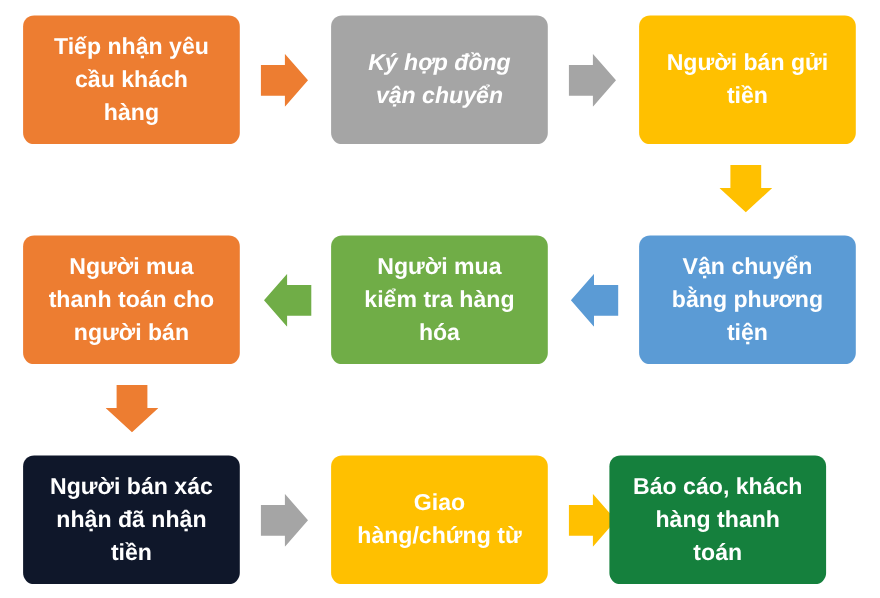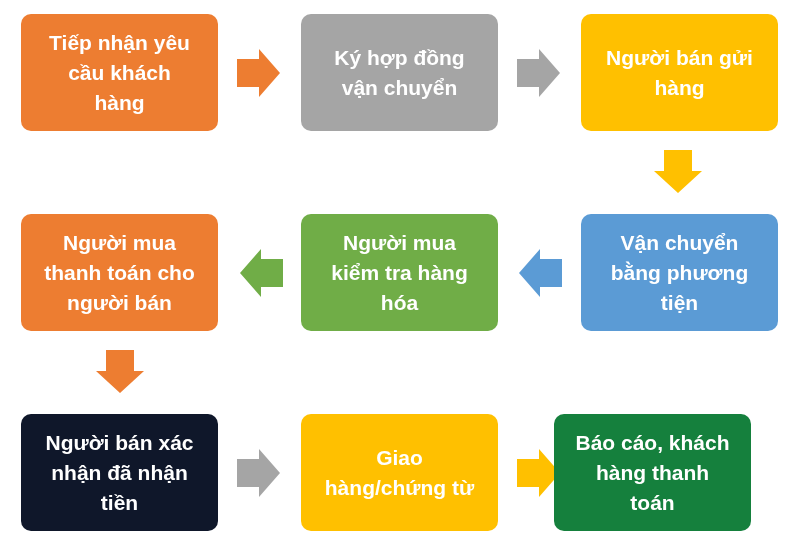--- a/index.html
+++ b/index.html
@@ -48,34 +48,34 @@
 cầu khách
 hàng</span>
 </div>
 
 <div class="arrow" style="left:237px; top:49px;">
   <svg width="44" height="48" viewBox="0 0 44 48">
     <polygon points="0,10 22,10 22,0 43,24 22,48 22,38 0,38" fill="#ED7D31"></polygon>
   </svg>
 </div>
 
-<div class="box" style="left:301px; top:14px; background:#A5A5A5;">
+<div class="box" style="left:301px; top:14px; background:#A5A5A5;font-style:italic;">
   <span class="label">Ký hợp đồng
 vận chuyển</span>
 </div>
 
 <div class="arrow" style="left:517px; top:49px;">
   <svg width="44" height="48" viewBox="0 0 44 48">
     <polygon points="0,10 22,10 22,0 43,24 22,48 22,38 0,38" fill="#A5A5A5"></polygon>
   </svg>
 </div>
 
 <div class="box" style="left:581px; top:14px; background:#FFC000;">
   <span class="label">Người bán gửi
-hàng</span>
+tiền</span>
 </div>
 
 <div class="arrow" style="left:654px; top:150px;">
   <svg width="48" height="44" viewBox="0 0 48 44">
     <polygon points="10,0 38,0 38,21 48,21 24,43 0,21 10,21" fill="#FFC000"></polygon>
   </svg>
 </div>
 
 <div class="box" style="left:21px; top:214px; background:#ED7D31;">
   <span class="label">Người mua

